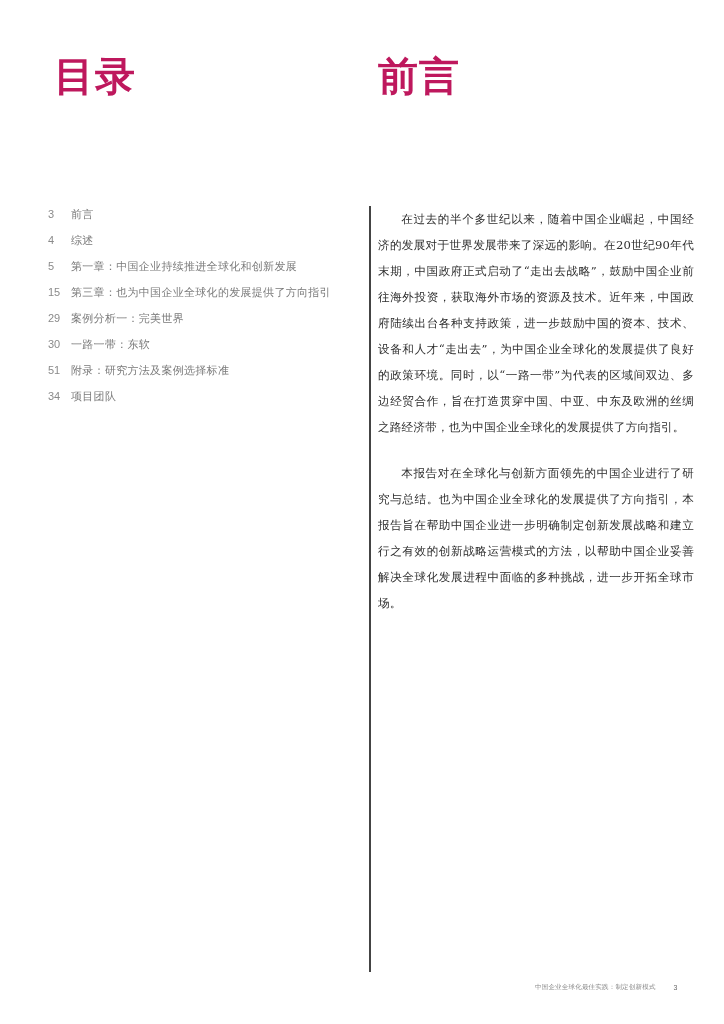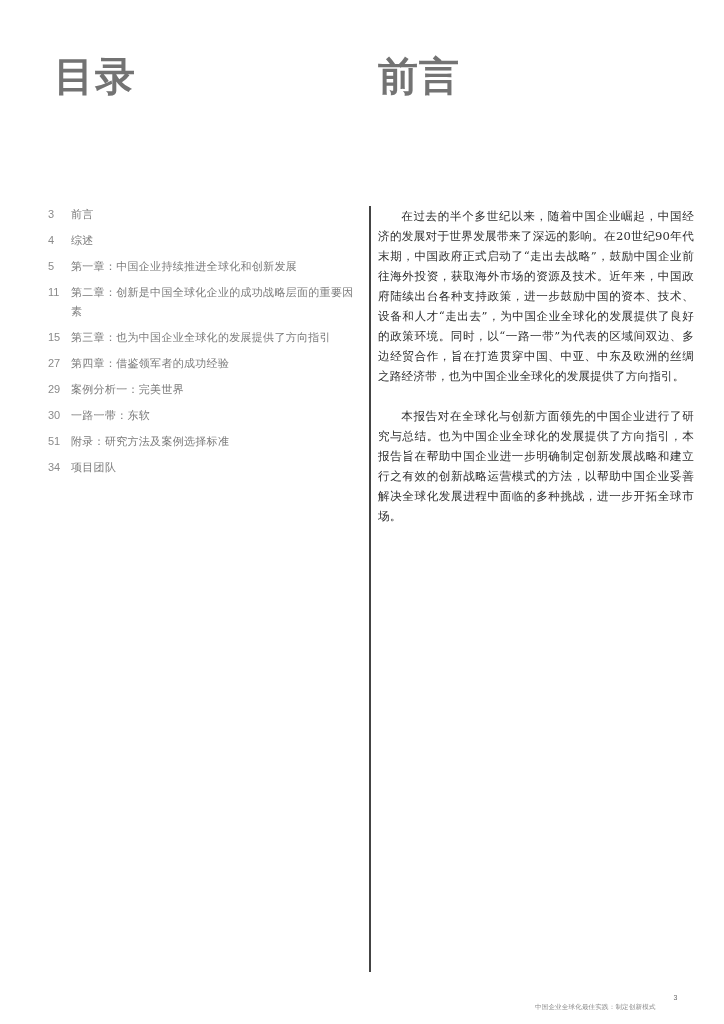--- a/index.html
+++ b/index.html
@@ -16,21 +16,21 @@
       color: #333333;
     }
     .heading {
       position: absolute;
       top: 52px;
       margin: 0;
       font-family: "DejaVu Serif", "Liberation Serif", serif;
       font-weight: bold;
       font-size: 40px;
       line-height: 48px;
-      color: #737373;
+      color: #be185d;
       letter-spacing: 1px;
     }
     #toc-heading { left: 54px; }
     #preface-heading { left: 378px; }
 
     .toc {
       position: absolute;
       left: 48px;
       top: 205px;
       width: 310px;
@@ -68,37 +68,37 @@
 
     .preface {
       position: absolute;
       left: 378px;
       top: 206px;
       width: 316px;
     }
     .preface p {
       margin: 0 0 20px 0;
       font-size: 11.6px;
-      line-height: 20px;
+      line-height: 26px;
       color: #2e2e2e;
       text-indent: 2em;
       text-align: justify;
       letter-spacing: 0.2px;
     }
 
     .footer {
       position: absolute;
       top: 983px;
       left: 535px;
       display: flex;
       align-items: center;
       font-size: 6.5px;
       color: #8a8a8a;
     }
-    .footer-title { letter-spacing: 0.2px; margin-top: 20px; }
+    .footer-title { letter-spacing: 0.2px; }
     .footer-page {
       margin-left: 18px;
       font-family: "Liberation Sans", sans-serif;
       font-size: 7px;
       color: #666666;
     }
   </style>
 </head>
 <body>
 
@@ -112,30 +112,22 @@
   </li>
   <li class="toc-item">
     <span class="toc-num">4</span>
     <span class="toc-label">综述</span>
   </li>
   <li class="toc-item">
     <span class="toc-num">5</span>
     <span class="toc-label">第一章：中国企业持续推进全球化和创新发展</span>
   </li>
   <li class="toc-item">
-    <span class="toc-num">11</span>
-    <span class="toc-label">第二章：创新是中国全球化企业的成功战略层面的重要因素</span>
-  </li>
-  <li class="toc-item">
     <span class="toc-num">15</span>
     <span class="toc-label">第三章：也为中国企业全球化的发展提供了方向指引</span>
-  </li>
-  <li class="toc-item">
-    <span class="toc-num">27</span>
-    <span class="toc-label">第四章：借鉴领军者的成功经验</span>
   </li>
   <li class="toc-item">
     <span class="toc-num">29</span>
     <span class="toc-label">案例分析一：完美世界</span>
   </li>
   <li class="toc-item">
     <span class="toc-num">30</span>
     <span class="toc-label">一路一带：东软</span>
   </li>
   <li class="toc-item">

